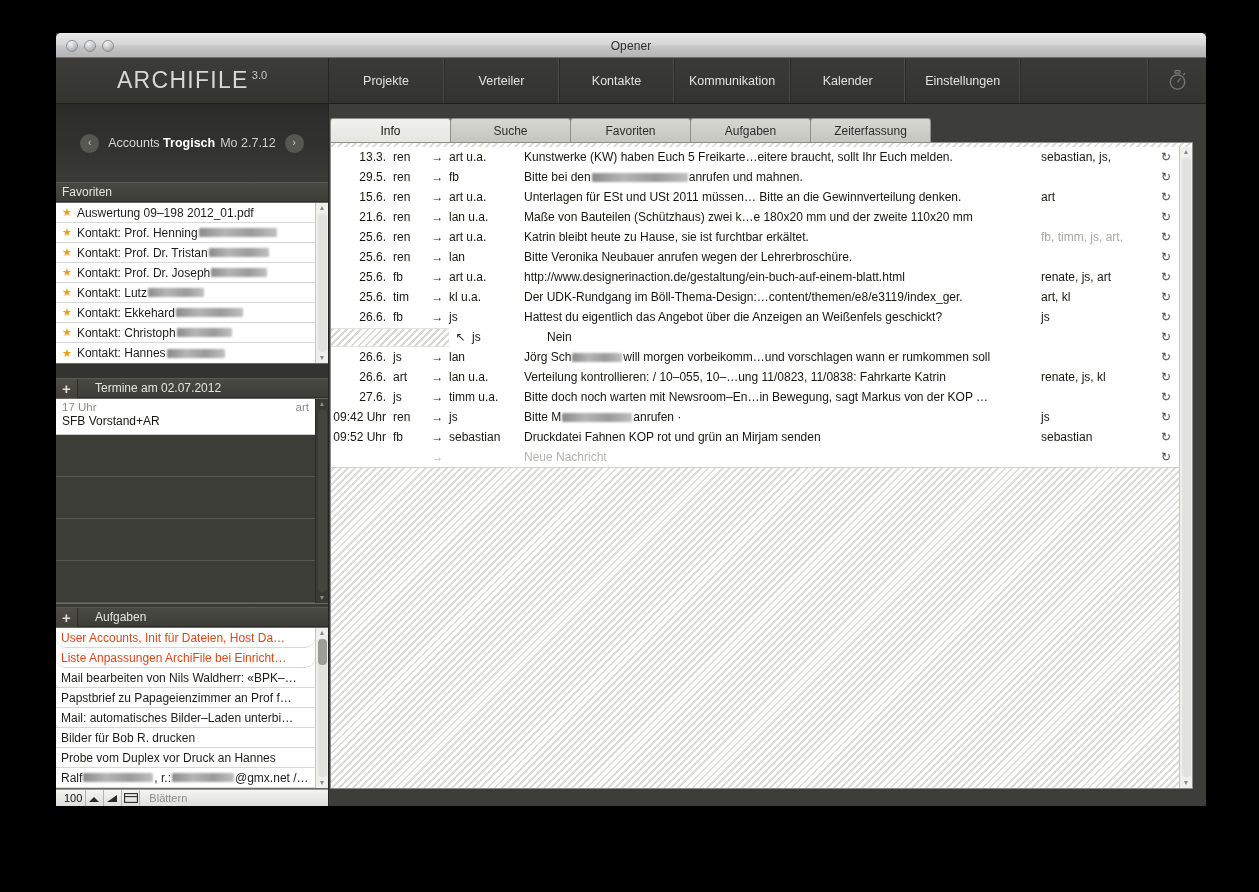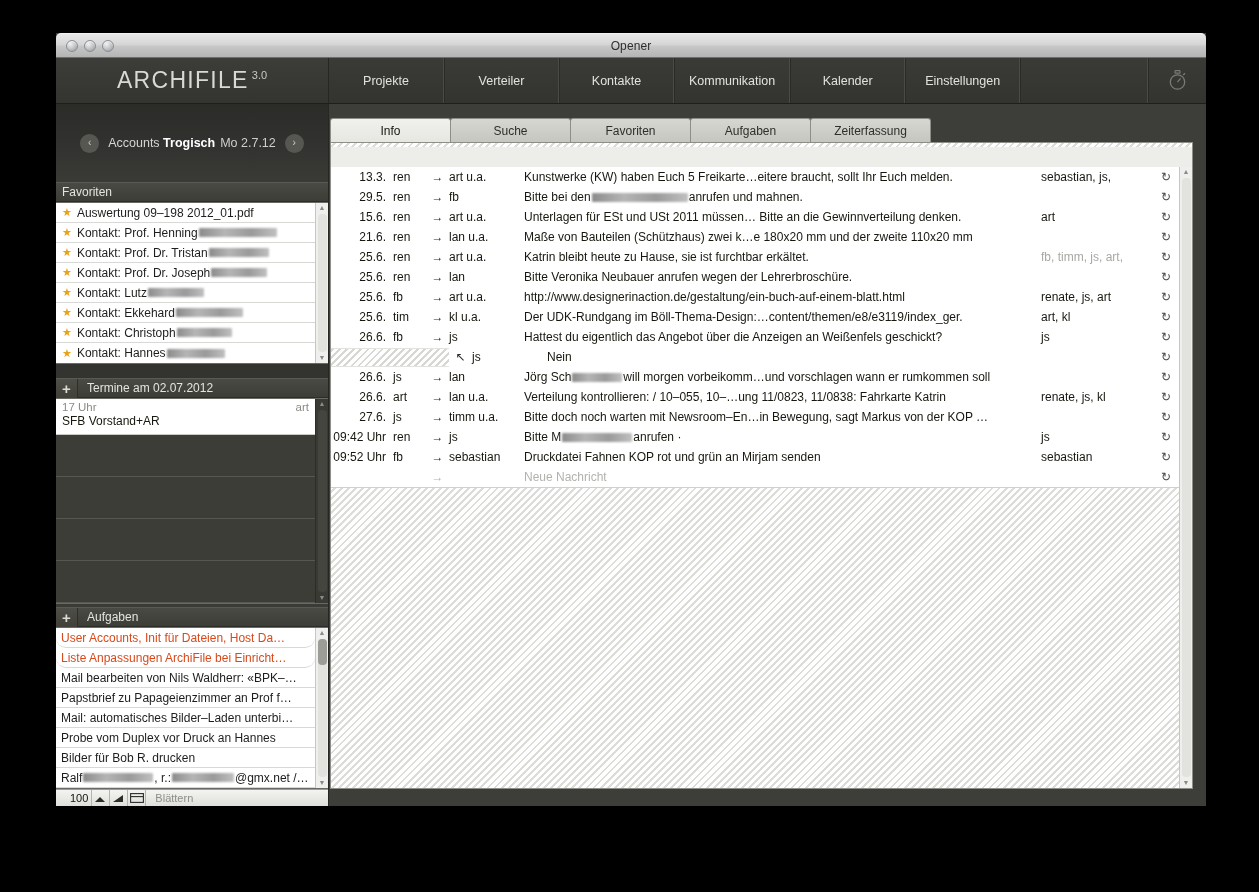--- a/index.html
+++ b/index.html
@@ -110,21 +110,21 @@
     border-top:1px solid #5a5a54; border-bottom:1px solid #2c2c29;
     color:#e4e4df; font-size:12px; padding-left:6px;
   }
   .panelhead.withplus { padding-left:0; }
   .plusbtn {
     width:22px; height:19px; display:flex; align-items:center; justify-content:center;
     color:#dcdcd6; font-size:15px; font-weight:bold;
     border-right:1px solid #2e2e2b;
     background: linear-gradient(to bottom,#4e4e48 0%,#414139 100%);
   }
-  .panelhead .ptitle { margin-left:9px; }
+  .panelhead .ptitle { margin-left:17px; }
 
   .listwrap { display:flex; background:#fff; border:1px solid #6a6a64; border-left:none; border-right:none;}
   .listwrap.dark { background:#3d3d38; }
   .listbody { flex:1; }
   .row {
     height:20px; display:flex; align-items:center;
     border-bottom:1px solid #d8d8d4; font-size:12px; color:#1d1d1b;
     padding-left:6px; white-space:nowrap; overflow:hidden;
   }
   .row:last-child { border-bottom:none; }
@@ -163,21 +163,21 @@
   }
   .taskrow.hot { color:#d8491b;border-radius:10px; }
 
   #statusbar {
     height:17px; display:flex; align-items:center;
     background: linear-gradient(to bottom,#f4f4f2,#dedeDA);
     border-top:1px solid #9c9c96;
     font-size:11px; color:#4a4a46;
   }
   #statusbar .zoomval {
-    padding:0 3px 0 14px; min-width:28px; border-right:1px solid #b4b4ae; line-height:16px; color:#111;
+    padding:0 3px 0 8px; min-width:28px; border-right:1px solid #b4b4ae; line-height:16px; color:#111;
   }
   #statusbar .sbtn {
     width:18px; height:16px; border-right:1px solid #b4b4ae;
     display:flex; align-items:center; justify-content:center;
   }
   #statusbar .blaettern { margin-left:9px; color:#8d8d88; }
 
   
   #main {
     flex:1; background:#3d3d39; position:relative;
@@ -199,21 +199,21 @@
     background: linear-gradient(to bottom,#f0f0ec,#e7e7e2);
     color:#17170f;
   }
   #contentpane {
     margin:0 13px 17px 1px;
     flex:1; background:#edede9; border:1px solid #8e8e88;
     display:flex; overflow:hidden;
   }
   #paneinner { flex:1; display:flex; flex-direction:column; }
 
-  .msgscroll { display:flex; flex:1;margin-top:20px; }
+  .msgscroll { display:flex; flex:1; }
   .msgtable { flex:1; background:#fff; }
   .msgrow {
     height:20px; display:flex; align-items:center;
     font-size:12px; color:#17170f; white-space:nowrap;
     background:#fff;
   }
   .msgrow .c-date { width:62px; text-align:right; padding-right:7px; }
   .msgrow .c-from { width:33px; }
   .msgrow .c-arrow { width:23px; text-align:center; color:#2a2a27; }
   .msgrow .c-to { width:75px; }
@@ -391,24 +391,24 @@
                 <div class="taskrow">
                   <span>Mail bearbeiten von Nils Waldherr: «BPK–…</span>
                 </div>
                 <div class="taskrow">
                   <span>Papstbrief zu  Papageienzimmer an Prof f…</span>
                 </div>
                 <div class="taskrow">
                   <span>Mail: automatisches Bilder–Laden unterbi…</span>
                 </div>
                 <div class="taskrow">
+                  <span>Bilder für Bob R. drucken</span>
+                </div>
+                <div class="taskrow">
                   <span>Probe vom Duplex vor Druck an Hannes</span>
-                </div>
-                <div class="taskrow">
-                  <span>Bilder für Bob R. drucken</span>
                 </div>
                 <div class="taskrow">
                   <span>Ralf</span>
                   <span class="redact" style="width: 70px;"></span>
                   <span>, r.:</span>
                   <span class="redact" style="width: 62px;"></span>
                   <span>@gmx.net /…</span>
                 </div>
               </div>
             <div class="vscroll">

